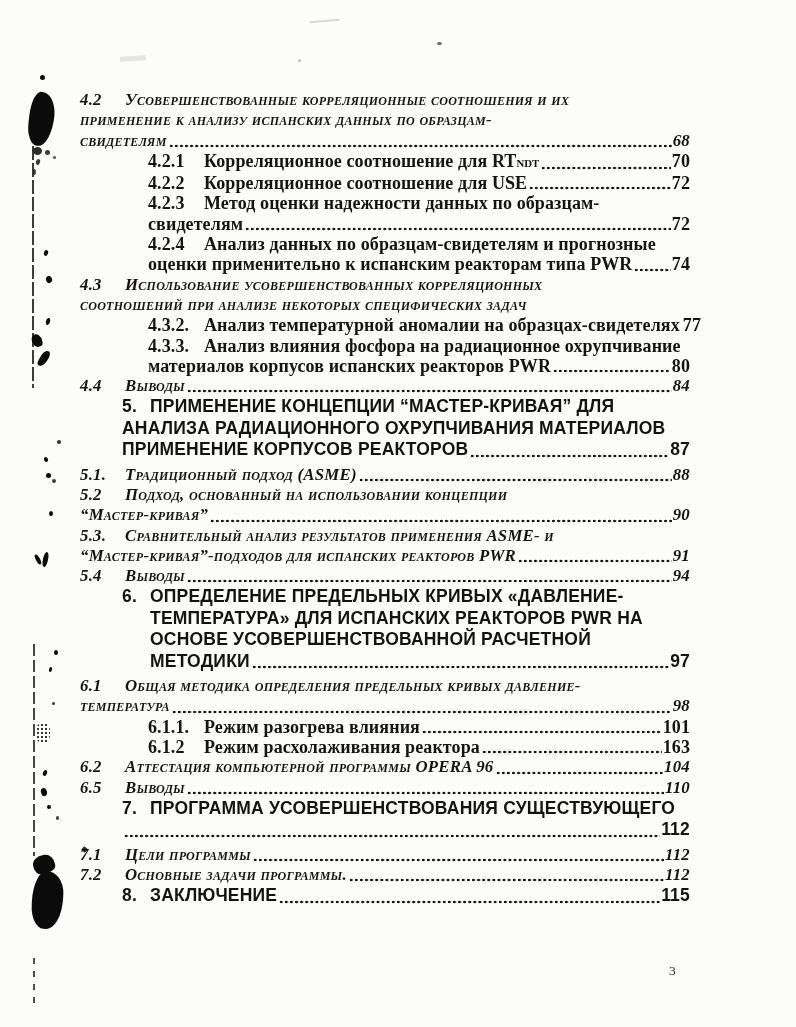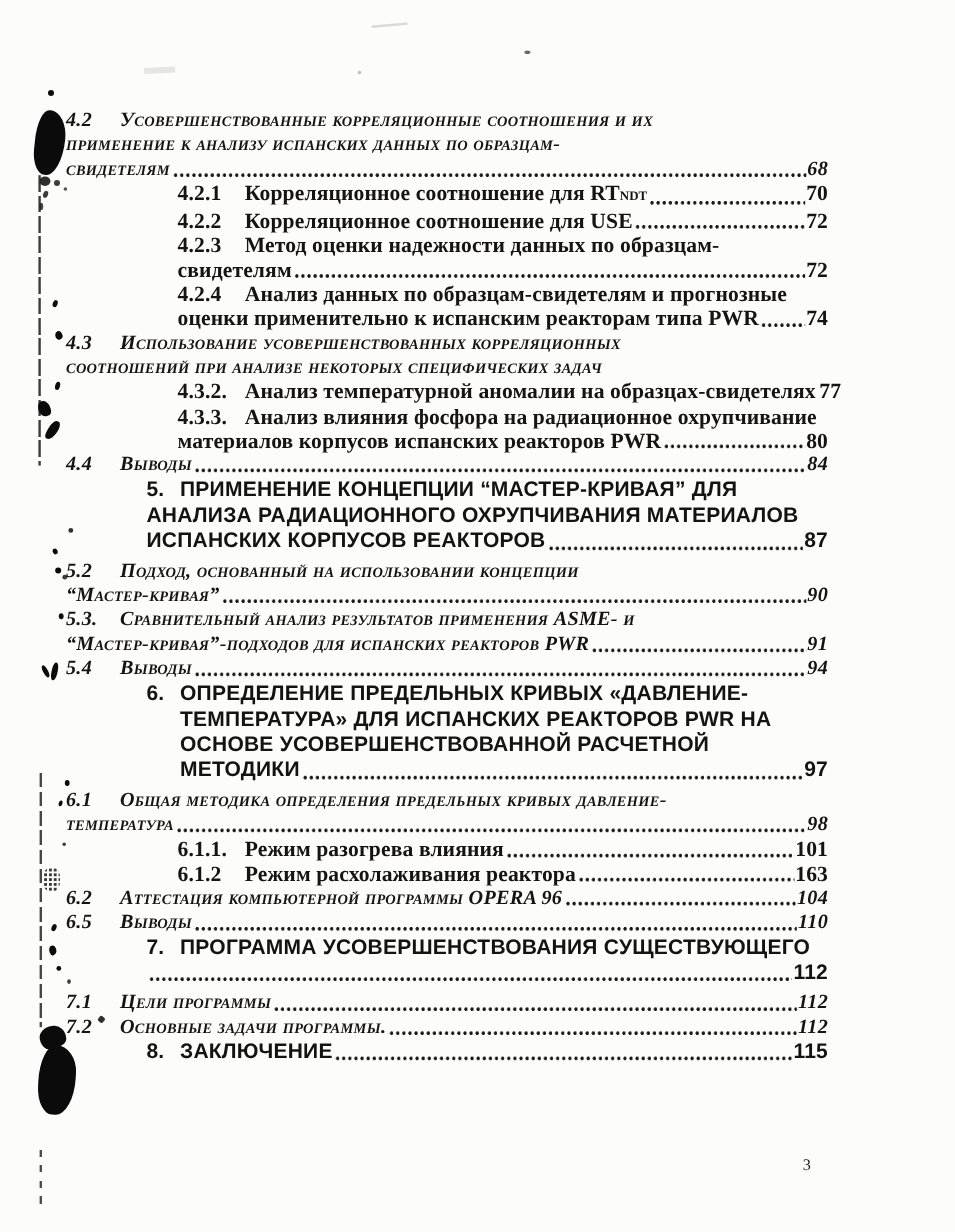--- a/index.html
+++ b/index.html
@@ -33,21 +33,21 @@
     letter-spacing:0.2px; color:#131313;
     padding-left:122px; margin:0 0 4px 0;
   }
   .heading .num { width:28px; }
   .heading.hang .line:not(:first-child) { padding-left:28px; }
 
   .sub1 {
     font-family:"Liberation Serif", serif;
     font-weight:700; font-style:italic; font-variant:small-caps;
     font-size:16.8px; line-height:20.3px; letter-spacing:0.25px;
-    padding-left:55px;
+    padding-left:80px;
   }
   .sub1 .num { width:45px; }
 
   .sub2 {
     font-family:"Liberation Serif", serif;
     font-weight:700; font-size:18px; line-height:20.3px;
     letter-spacing:0.1px;
     padding-left:148px;
   }
   .sub2 .num { width:56px; }
@@ -197,23 +197,31 @@
       </div>
       <div class="entry heading">
         <div class="line">
           <span class="num">5.</span>
           <span class="txt">ПРИМЕНЕНИЕ КОНЦЕПЦИИ “МАСТЕР-КРИВАЯ” ДЛЯ</span>
         </div>
         <div class="line">
           <span class="txt">АНАЛИЗА РАДИАЦИОННОГО ОХРУПЧИВАНИЯ МАТЕРИАЛОВ</span>
         </div>
         <div class="line">
-          <span class="txt">ИСПАНСКИХ КОРПУСОВ РЕАКТОРОВ</span>
+          <span class="txt">ПРИМЕНЕНИЕ КОРПУСОВ РЕАКТОРОВ</span>
           <span class="dots"></span>
           <span class="pg">87</span>
+        </div>
+      </div>
+      <div class="entry sub1">
+        <div class="line">
+          <span class="num">5.1.</span>
+          <span class="txt">Традиционный подход (ASME)</span>
+          <span class="dots"></span>
+          <span class="pg">88</span>
         </div>
       </div>
       <div class="entry sub1">
         <div class="line">
           <span class="num">5.2</span>
           <span class="txt">Подход, основанный на использовании концепции</span>
         </div>
         <div class="line">
           <span class="txt">“Мастер-кривая”</span>
           <span class="dots"></span>

